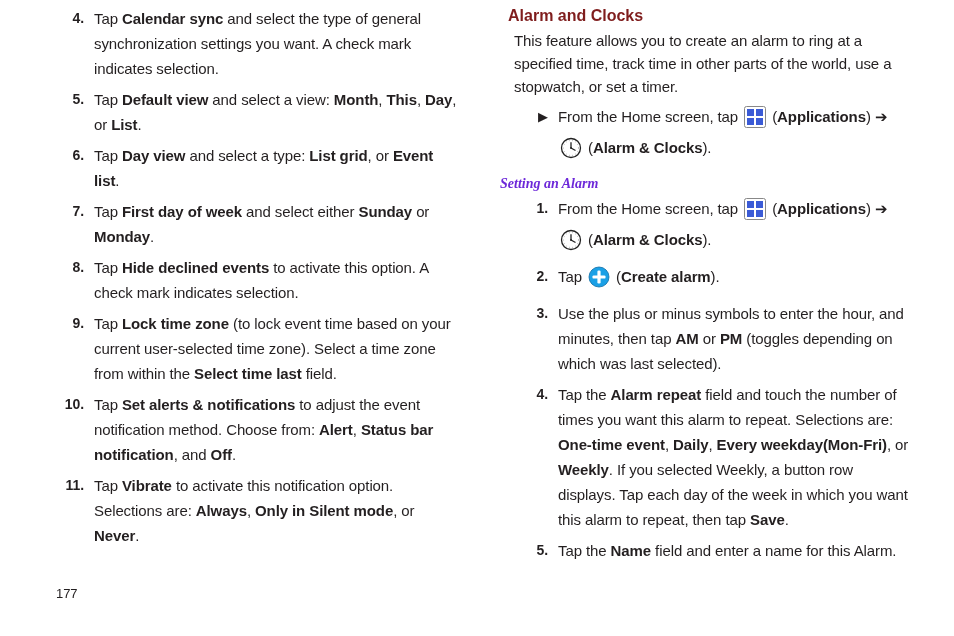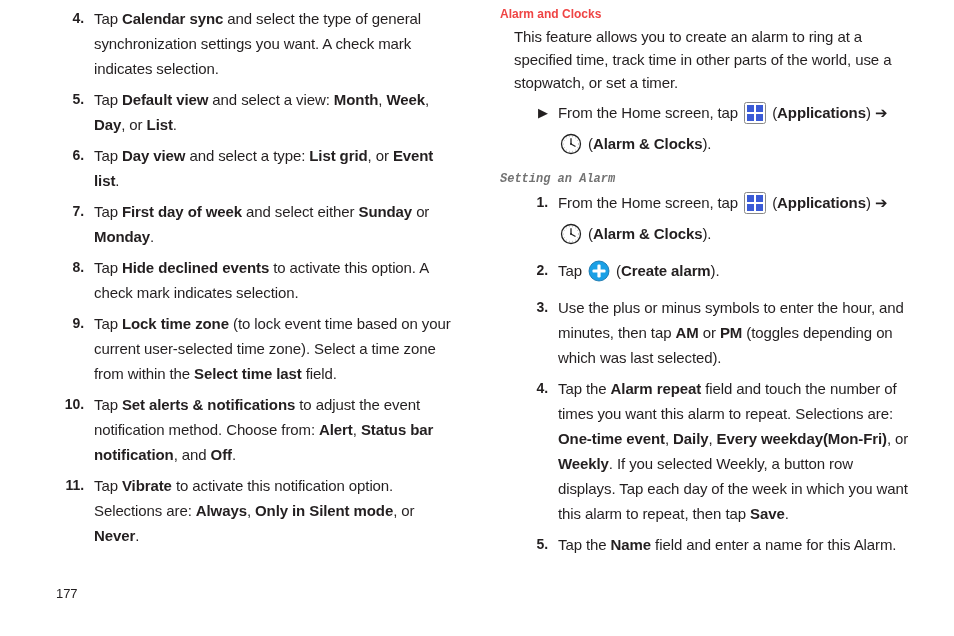--- a/index.html
+++ b/index.html
@@ -41,31 +41,31 @@
   }
   .body {
     flex: 1 1 auto;
     font-size: 15px;
     line-height: 25px;
   }
   b { font-weight: 700; text-align: center; }
   .h-blue {
     font-family: "Arial Black", Arial, sans-serif;
     font-weight: 900;
-    color: #ef4444;
-    font-size: 12px;
-    margin: 1px 0 4px 0;
+    color: #7f1d1d;
+    font-size: 16px;
+    margin: 1px 0 4px 8px;
     letter-spacing: 0;
   }
   .sub-blue-i {
-    font-family: Liberation Mono, monospace;
+    font-family: Liberation Serif, serif;
     font-weight: 700;
     font-style: italic;
-    color: #737373;
-    font-size: 12px;
+    color: #6d28d9;
+    font-size: 14px;
     margin: 10px 0 4px 0;
     letter-spacing: 0;
   }
   .intro {
     font-size: 15px;
     line-height: 23px;
     margin: 0 0 6px 14px;
   }
   .footer {
     position: absolute;
@@ -96,21 +96,21 @@
 
 <div class="page">
   <div class="col">
     <div class="ol" id="left-list">
         <div class="li">
           <div class="num">4.</div>
           <div class="body">Tap <b>Calendar sync</b> and select the type of general synchronization settings you want. A check mark indicates selection.</div>
         </div>
         <div class="li">
           <div class="num">5.</div>
-          <div class="body">Tap <b>Default view</b> and select a view: <b>Month</b>, <b>Week</b>, <b>Day</b>, or <b>List</b>.</div>
+          <div class="body">Tap <b>Default view</b> and select a view: <b>Month</b>, <b>This</b>, <b>Day</b>, or <b>List</b>.</div>
         </div>
         <div class="li">
           <div class="num">6.</div>
           <div class="body">Tap <b>Day view</b> and select a type: <b>List grid</b>, or <b>Event list</b>.</div>
         </div>
         <div class="li">
           <div class="num">7.</div>
           <div class="body">Tap <b>First day of week</b> and select either <b>Sunday</b> or <b>Monday</b>.</div>
         </div>
         <div class="li">

